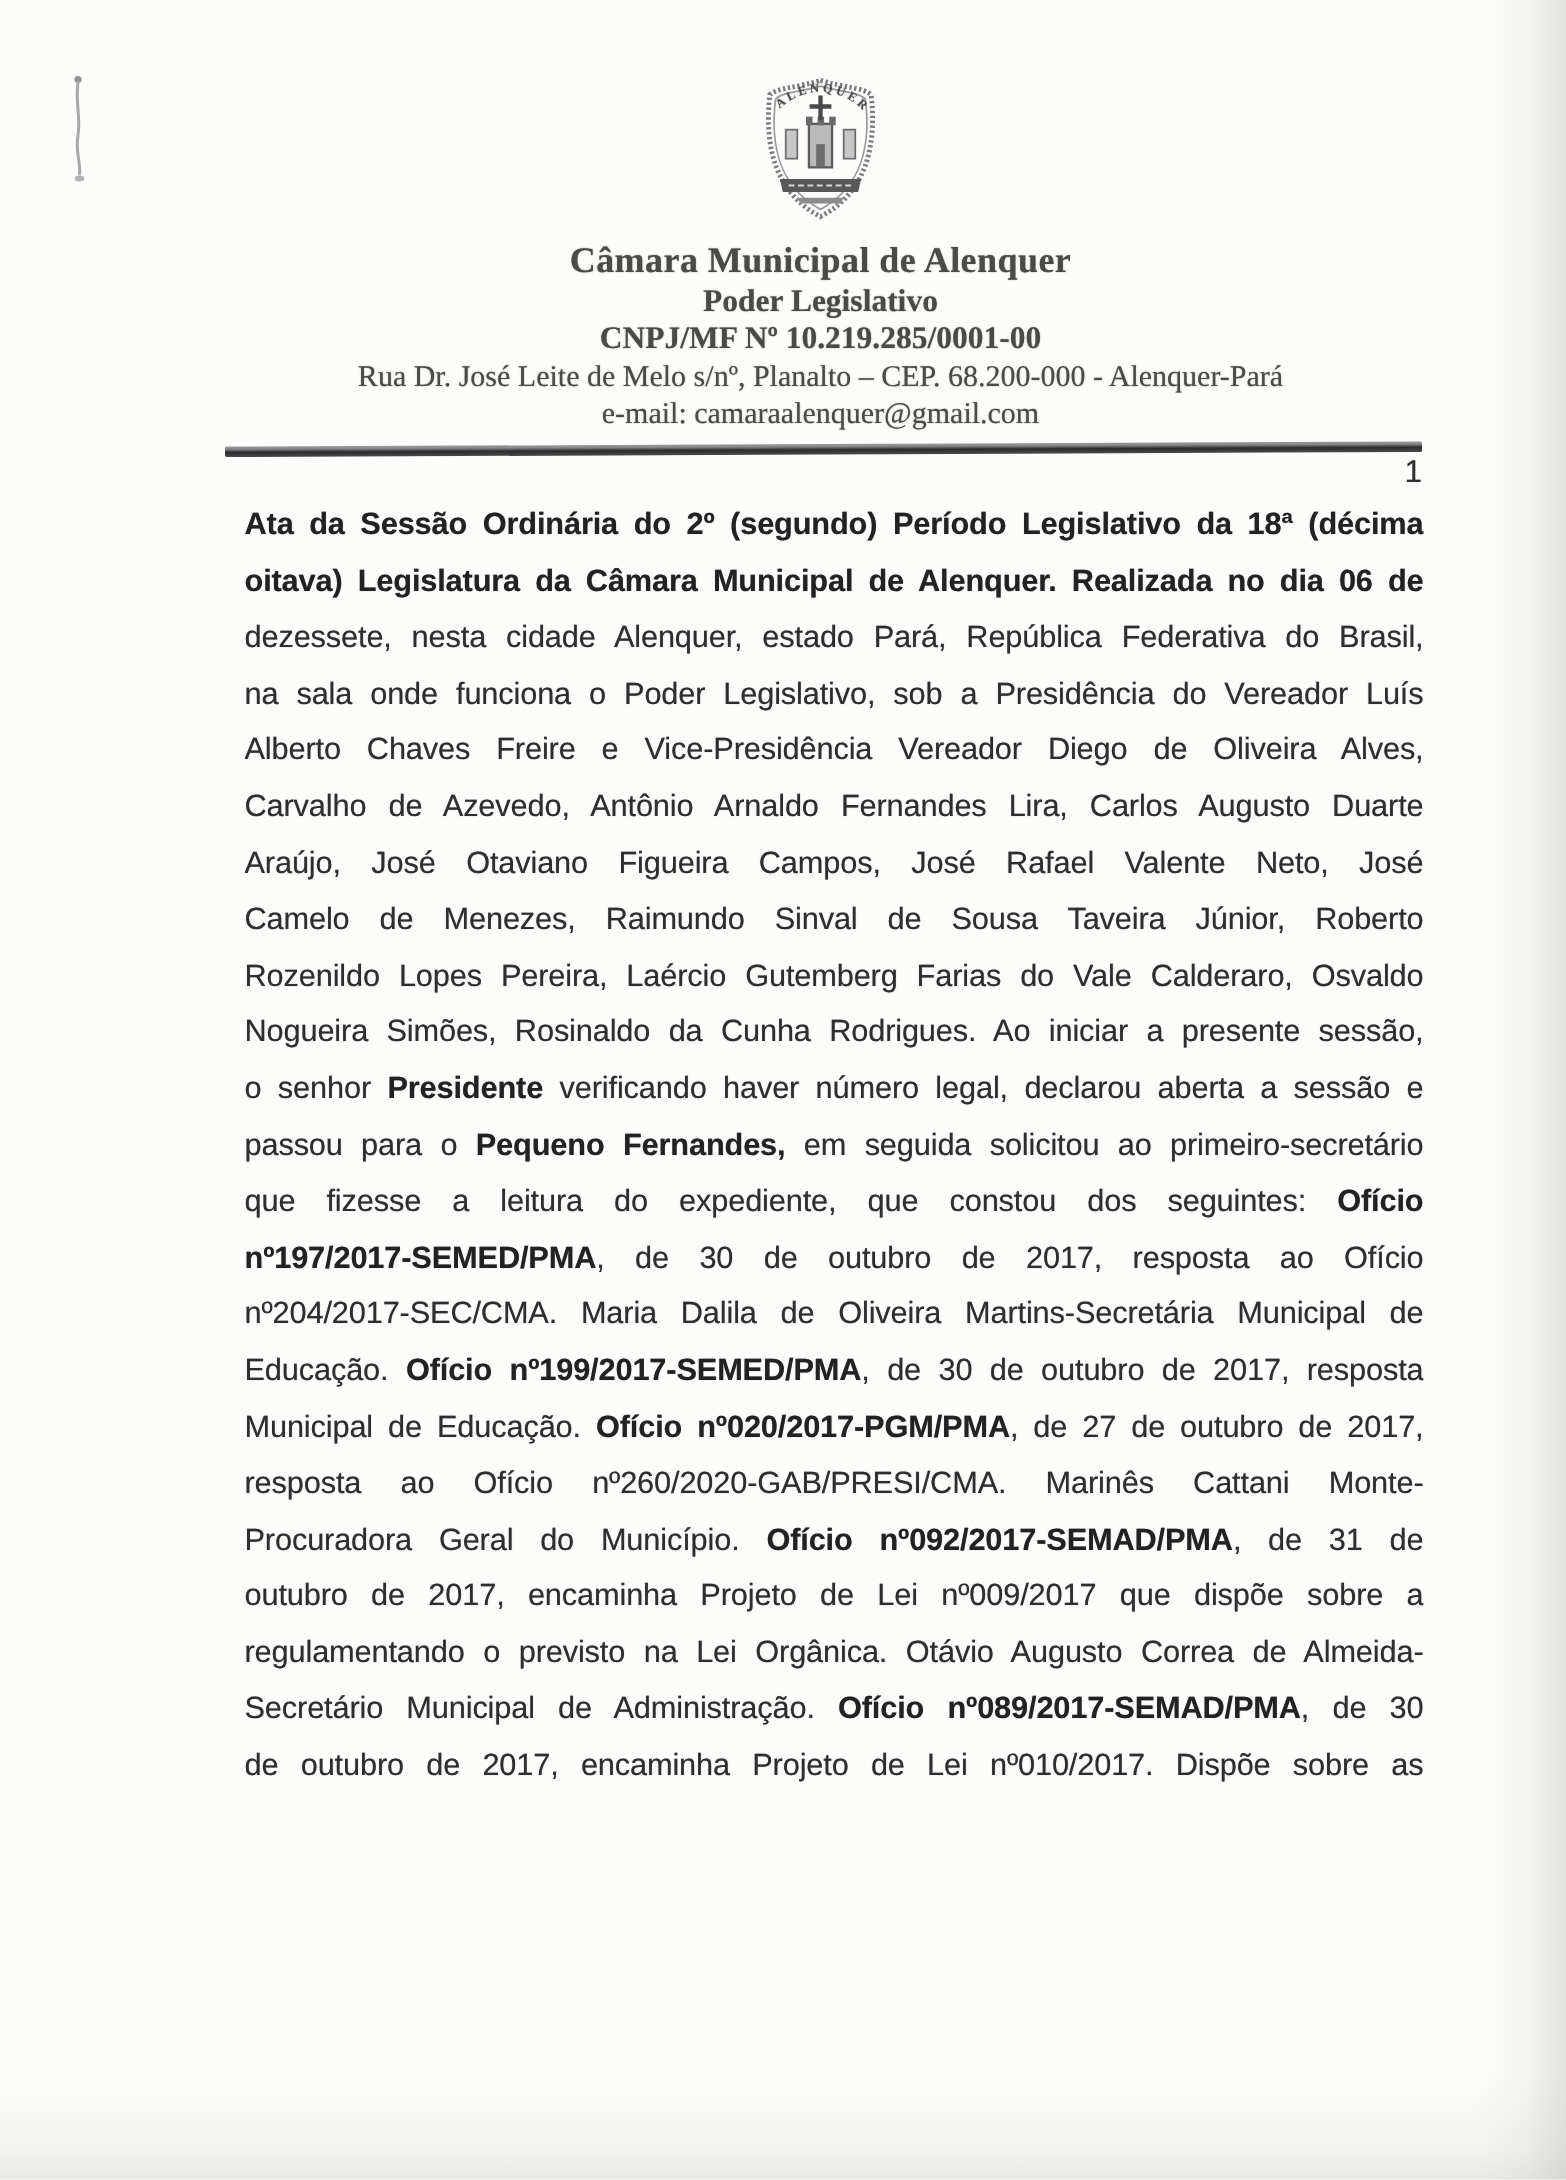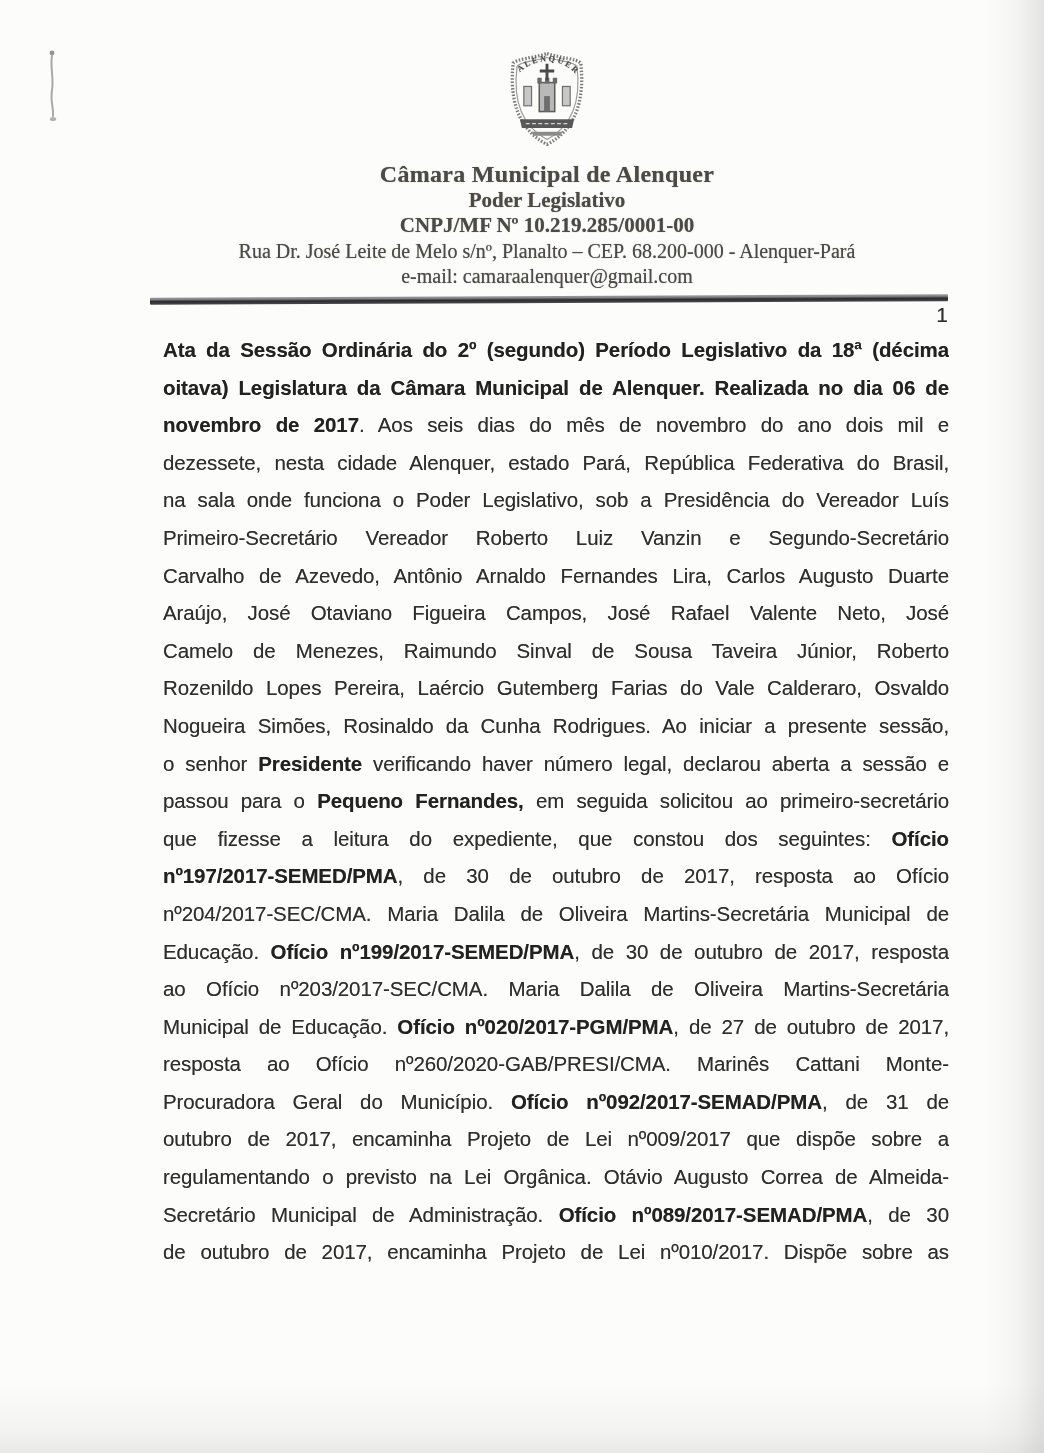--- a/index.html
+++ b/index.html
@@ -126,36 +126,34 @@
     <div class="address">Rua Dr. José Leite de Melo s/nº, Planalto – CEP. 68.200-000 - Alenquer-Pará</div>
     <div class="email">e-mail: camaraalenquer@gmail.com</div>
   </header>
 
   <div class="rule"></div>
   <div class="pageno">1</div>
 
   <main class="doc-body" id="doc-body">
       <div class="line"><span class="seg b">Ata da Sessão Ordinária do 2º (segundo) Período Legislativo da 18ª (décima</span></div>
       <div class="line"><span class="seg b">oitava) Legislatura da Câmara Municipal de Alenquer. Realizada no dia 06 de</span></div>
-      <div class="line"><span class="seg b">novembro de 2017</span><span class="seg">. Aos seis dias do mês de novembro do ano dois mil e</span></div>
       <div class="line"><span class="seg">dezessete, nesta cidade Alenquer, estado Pará, República Federativa do Brasil,</span></div>
       <div class="line"><span class="seg">na sala onde funciona o Poder Legislativo, sob a Presidência do Vereador Luís</span></div>
-      <div class="line"><span class="seg">Primeiro-Secretário Vereador Roberto Luiz Vanzin e Segundo-Secretário</span></div>
+      <div class="line"><span class="seg">Alberto Chaves Freire e Vice-Presidência Vereador Diego de Oliveira Alves,</span></div>
       <div class="line"><span class="seg">Carvalho de Azevedo, Antônio Arnaldo Fernandes Lira, Carlos Augusto Duarte</span></div>
       <div class="line"><span class="seg">Araújo, José Otaviano Figueira Campos, José Rafael Valente Neto, José</span></div>
       <div class="line"><span class="seg">Camelo de Menezes, Raimundo Sinval de Sousa Taveira Júnior, Roberto</span></div>
       <div class="line"><span class="seg">Rozenildo Lopes Pereira, Laércio Gutemberg Farias do Vale Calderaro, Osvaldo</span></div>
       <div class="line"><span class="seg">Nogueira Simões, Rosinaldo da Cunha Rodrigues. Ao iniciar a presente sessão,</span></div>
       <div class="line"><span class="seg">o senhor </span><span class="seg b">Presidente</span><span class="seg"> verificando haver número legal, declarou aberta a sessão e</span></div>
       <div class="line"><span class="seg">passou para o </span><span class="seg b">Pequeno Fernandes,</span><span class="seg"> em seguida solicitou ao primeiro-secretário</span></div>
       <div class="line"><span class="seg">que fizesse a leitura do expediente, que constou dos seguintes: </span><span class="seg b">Ofício</span></div>
       <div class="line"><span class="seg b">nº197/2017-SEMED/PMA</span><span class="seg">, de 30 de outubro de 2017, resposta ao Ofício</span></div>
       <div class="line"><span class="seg">nº204/2017-SEC/CMA. Maria Dalila de Oliveira Martins-Secretária Municipal de</span></div>
       <div class="line"><span class="seg">Educação. </span><span class="seg b">Ofício nº199/2017-SEMED/PMA</span><span class="seg">, de 30 de outubro de 2017, resposta</span></div>
-      <div class="line"><span class="seg">ao Ofício nº203/2017-SEC/CMA. Maria Dalila de Oliveira Martins-Secretária</span></div>
       <div class="line"><span class="seg">Municipal de Educação. </span><span class="seg b">Ofício nº020/2017-PGM/PMA</span><span class="seg">, de 27 de outubro de 2017,</span></div>
       <div class="line"><span class="seg">resposta ao Ofício nº260/2020-GAB/PRESI/CMA. Marinês Cattani Monte-</span></div>
       <div class="line"><span class="seg">Procuradora Geral do Município. </span><span class="seg b">Ofício nº092/2017-SEMAD/PMA</span><span class="seg">, de 31 de</span></div>
       <div class="line"><span class="seg">outubro de 2017, encaminha Projeto de Lei nº009/2017 que dispõe sobre a</span></div>
       <div class="line"><span class="seg">regulamentando o previsto na Lei Orgânica. Otávio Augusto Correa de Almeida-</span></div>
       <div class="line"><span class="seg">Secretário Municipal de Administração. </span><span class="seg b">Ofício nº089/2017-SEMAD/PMA</span><span class="seg">, de 30</span></div>
       <div class="line"><span class="seg">de outubro de 2017, encaminha Projeto de Lei nº010/2017. Dispõe sobre as</span></div>
     </main>
 
   <div class="edge-right"></div>

